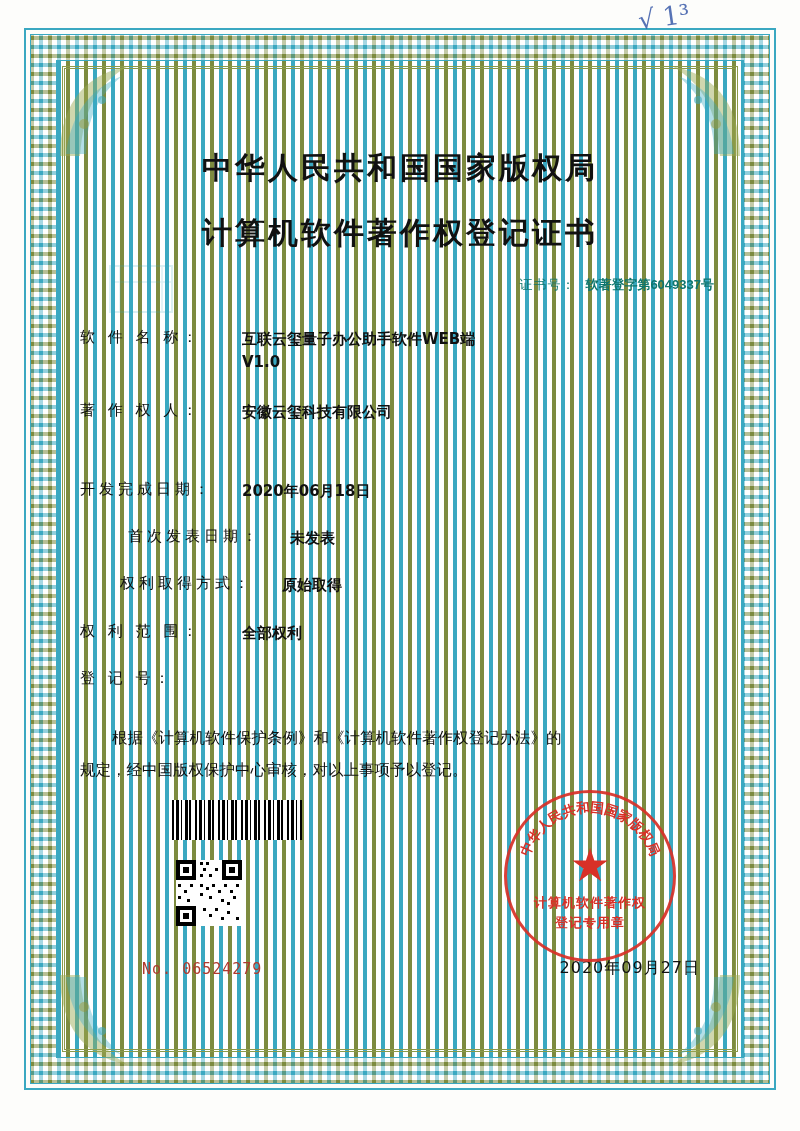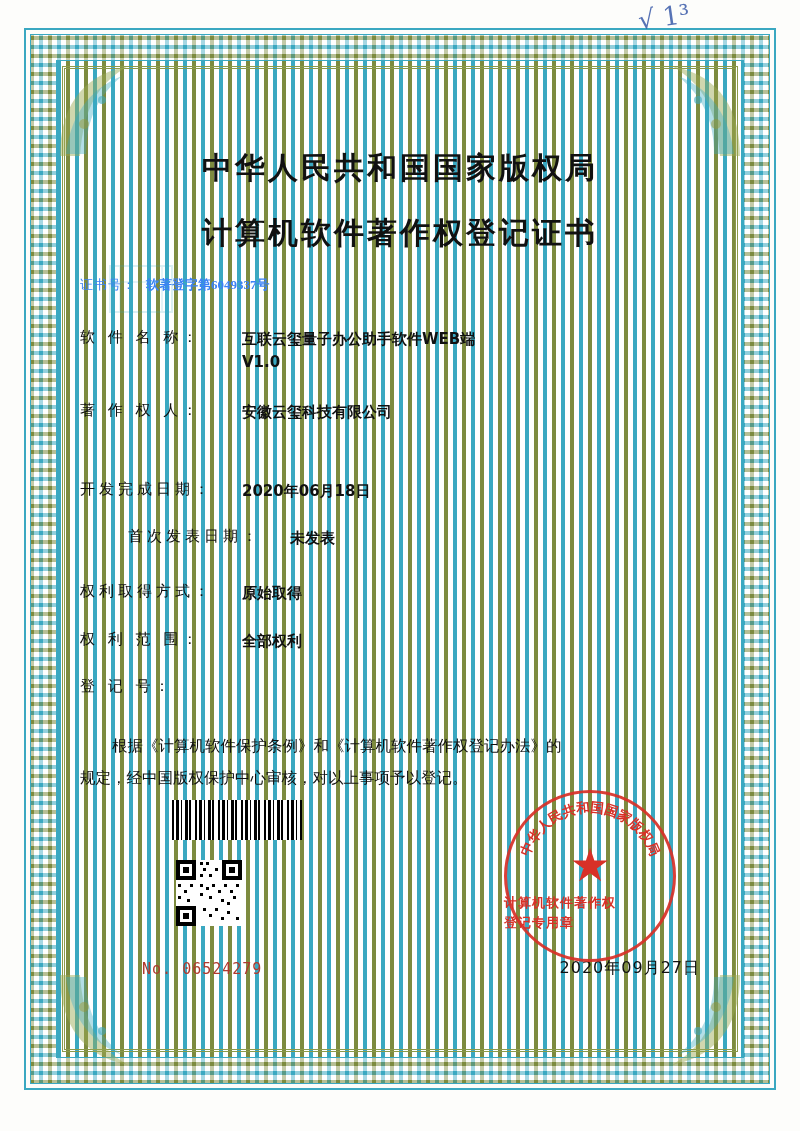--- a/index.html
+++ b/index.html
@@ -118,26 +118,26 @@
     text-align: center;
     font-size: 30px;
     font-weight: bold;
     letter-spacing: 3px;
     color: #111;
     margin-top: 24px;
     font-family: "DejaVu Serif", serif;
   }
 
   .cert-no {
-    text-align: left;
+    text-align: right;
     font-size: 13px;
-    color: #3b82f6;
+    color: #0f766e;
     margin-top: 22px;
     padding-right: 6px;
-    font-family: Liberation Serif, serif;
+    font-family: Liberation Sans, sans-serif;
   }
   .cert-no .label { letter-spacing: 1px; }
   .cert-no .value { font-weight: bold; margin-left: 10px; }
 
   .emblem {
     position: absolute;
     left: 24px; top: 152px;
     width: 74px; height: 74px;
     opacity: .18;
   }
@@ -227,20 +227,21 @@
     position: absolute;
     left: 50%; top: 44%;
     transform: translate(-50%,-50%);
     color: #d83027;
     font-size: 46px;
     line-height: 1;
   }
   .seal .seal-line1, .seal .seal-line2 {
     position: absolute;
     left: 0; right: 0;
+    text-align: center;
     color: #d83027;
     font-size: 13px;
     font-weight: bold;
     letter-spacing: 1px;
     font-family: "DejaVu Sans", sans-serif;
   }
   .seal .seal-line1 { top: 104px; }
   .seal .seal-line2 { top: 124px; }
   .seal .arc {
     position: absolute; inset: 6px;
@@ -339,21 +340,21 @@
     <div class="gap-big"></div>
 
     <div class="field">
       <div class="fname">开发完成日期：</div>
       <div class="fval">2020年06月18日</div>
     </div>
     <div class="field" style="margin-top:24px;padding-left:48px;">
       <div class="fname">首次发表日期：</div>
       <div class="fval">未发表</div>
     </div>
-    <div class="field" style="margin-top:32px;">
+    <div class="field" style="margin-top:24px;padding-left:40px;">
       <div class="fname">权利取得方式：</div>
       <div class="fval">原始取得</div>
     </div>
     <div class="field" style="margin-top:24px;">
       <div class="fname">权 利 范 围：</div>
       <div class="fval">全部权利</div>
     </div>
     <div class="field" style="margin-top:24px;">
       <div class="fname">登 记 号：</div>
     </div>

